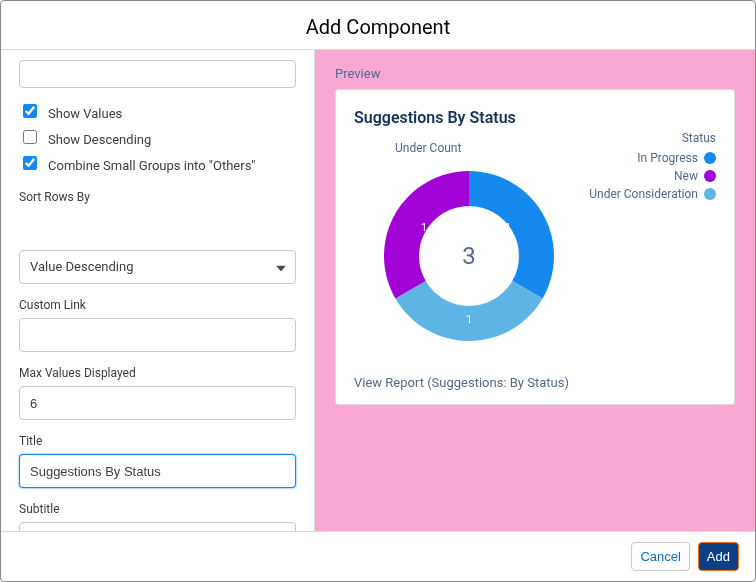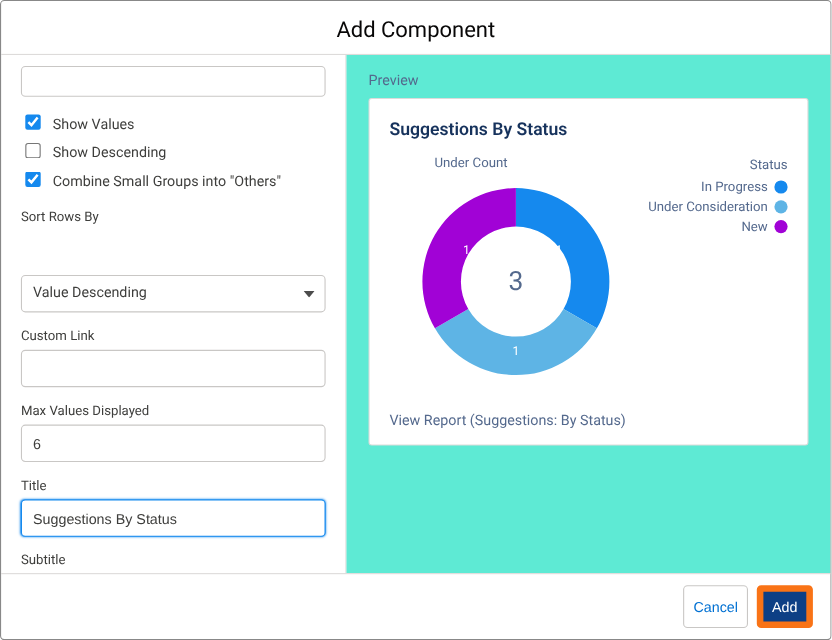--- a/index.html
+++ b/index.html
@@ -36,21 +36,21 @@
     overflow: hidden;
   }
   .left-panel {
     width: 314px;
     padding: 10px 18px 10px 18px;
     border-right: 1px solid #dddbda;
     overflow: hidden;
   }
   .right-panel {
     flex: 1;
-    background: #5eead4;
+    background: #f9a8d4;
     padding: 16px 20px;
     overflow: hidden;
   }
   .modal-footer {
     border-top: 1px solid #dddbda;
     padding: 10px 16px;
     display: flex;
     justify-content: flex-end;
     gap: 8px;
   }
@@ -59,21 +59,21 @@
     padding: 6px 8px;
     border-radius: 4px;
     cursor: pointer;
     border: 1px solid #c9c7c5;
     background: #fff;
     color: #0070d2;
   }
   .btn-primary {
     background: #0d3f85;
     color: #fff;
-    border: 6px solid #f97316;
+    border: 1px solid #f97316;
   }
   
   .blank-input-top {
     border: 1px solid #c9c7c5;
     border-radius: 4px;
     height: 28px;
     margin-bottom: 10px;
     background:#fff;
   }
   .check-row {
@@ -145,21 +145,21 @@
   .chart-subtitle {
     position:absolute;
     top: 10px;
     left: 50%;
     transform: translateX(-140px);
     font-size: 12px;
     color: #54698d;
   }
   .legend {
     position: absolute;
-    top: 12px;
+    top: 0;
     right: 0;
     text-align: right;
     font-size: 12px;
     color: #54698d;
   }
   .legend-title {
     margin-bottom: 4px;
     color:#54698d;
   }
   .legend-item {
@@ -258,26 +258,26 @@
         <div class="chart-wrap">
           <div class="chart-subtitle">Under Count</div>
 
           <div class="legend">
             <div class="legend-title">Status</div>
             <div class="legend-item">
               <span>In Progress</span>
               <span class="legend-dot" style="background:#1589ee"></span>
             </div>
             <div class="legend-item">
+              <span>New</span>
+              <span class="legend-dot" style="background:#a102d6"></span>
+            </div>
+            <div class="legend-item">
               <span>Under Consideration</span>
               <span class="legend-dot" style="background:#5eb4e5"></span>
-            </div>
-            <div class="legend-item">
-              <span>New</span>
-              <span class="legend-dot" style="background:#a102d6"></span>
             </div>
           </div>
 
           <div class="donut-holder">
             <svg width="190" height="190" viewBox="0 0 190 190">
 
               <path d="M95 10 A85 85 0 0 1 168.612 137.5 L138.3 120 A50 50 0 0 0 95 45 Z" fill="#1589ee"></path>
 
               <path d="M168.612 137.5 A85 85 0 0 1 21.388 137.5 L51.7 120 A50 50 0 0 0 138.3 120 Z" fill="#5eb4e5"></path>
 

